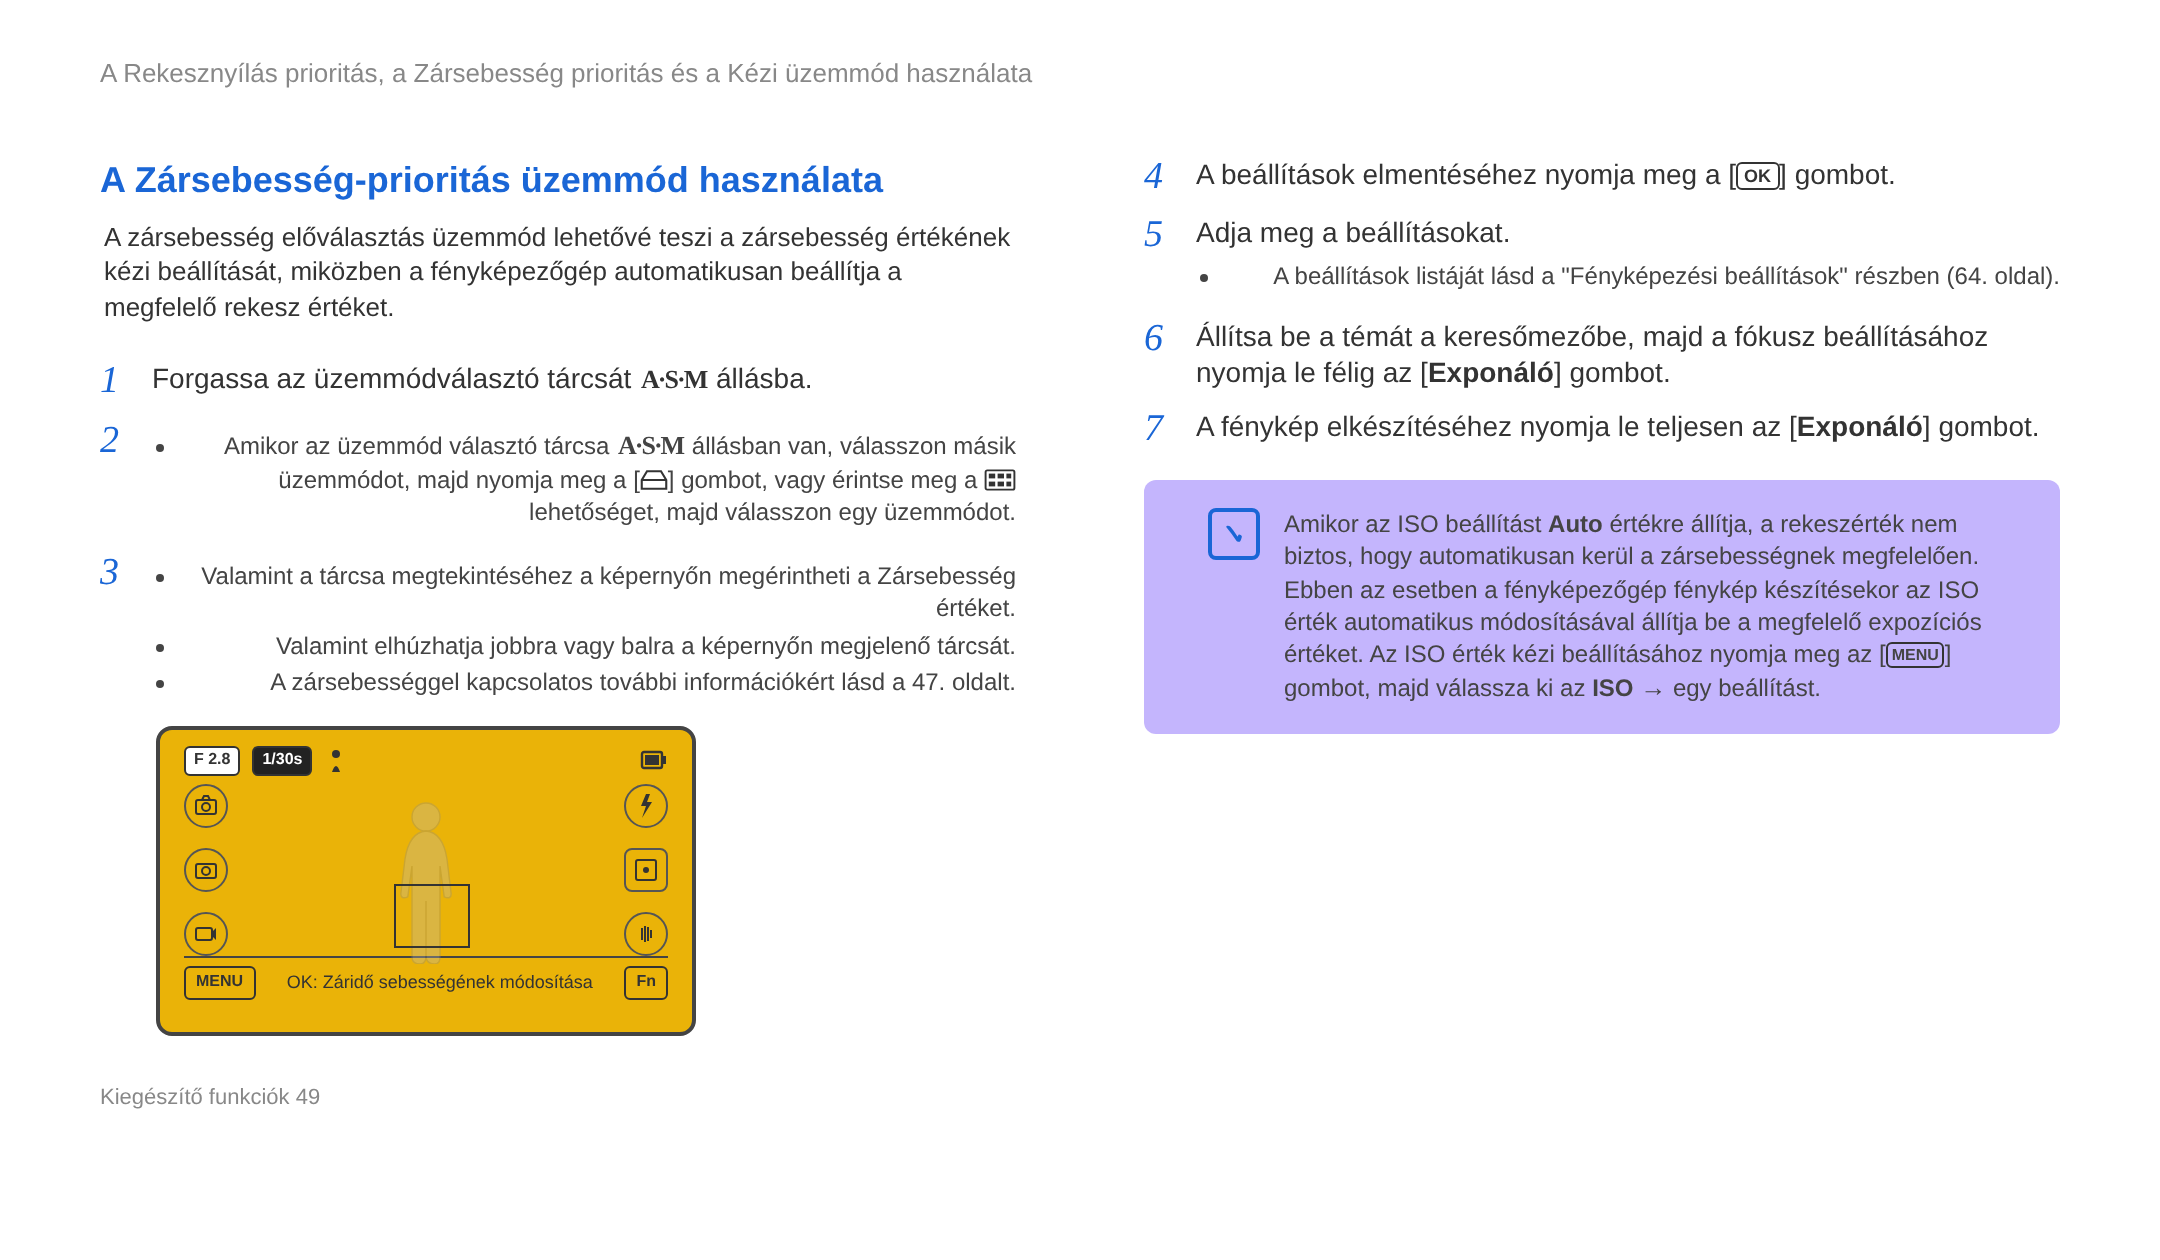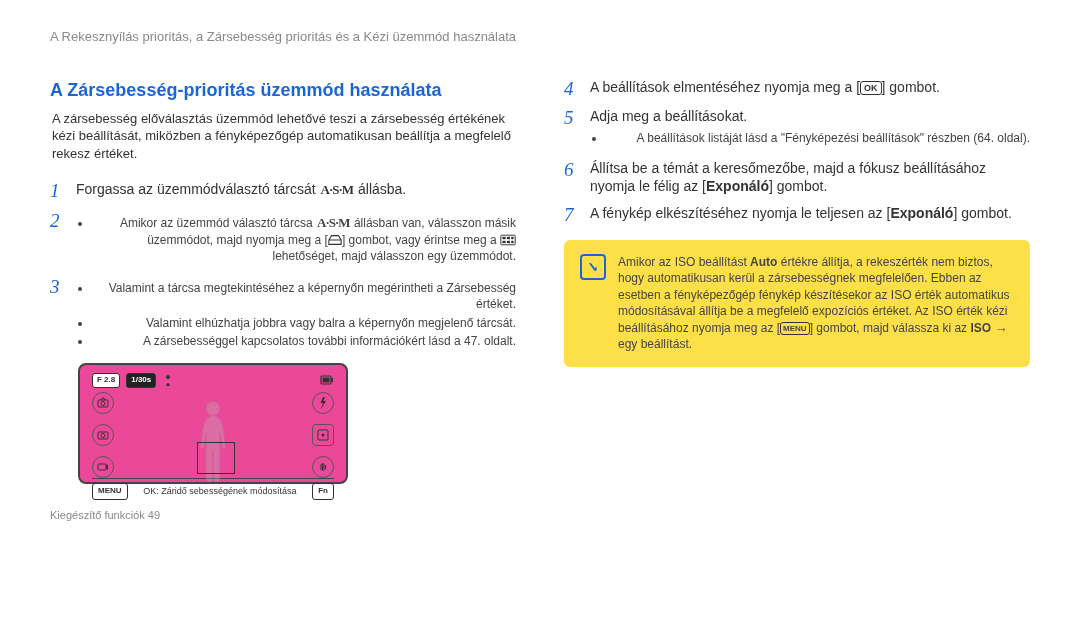--- a/index.html
+++ b/index.html
@@ -17,21 +17,21 @@
     padding: 28px 50px 0 50px;
     box-sizing: border-box;
   }
   .breadcrumb {
     color: #888;
     font-size: 13px;
     margin-bottom: 32px;
   }
   .columns {
     display: flex;
-    gap: 48px;
+    gap: 64px;
   }
   .left, .right {
     flex: 1;
   }
   .heading {
     color: #1a66d6;
     font-size: 18px;
     font-weight: bold;
     margin: 0 0 8px 0;
   }
@@ -68,23 +68,23 @@
     font-size: 12px;
   }
   ul.bullets li {
     margin-bottom: 2px;
     text-align: right;
   }
   .note-box {
     display: flex;
     align-items: flex-start;
     gap: 12px;
-    background: #fde047;
+    background: #c4b5fd;
     border-radius: 6px;
-    padding: 14px 16px;
+    padding: 14px 32px;
     margin-top: 14px;
     font-size: 12px;
     color: #444;
   }
   .note-icon {
     width: 22px;
     height: 22px;
     border: 2px solid #1a66d6;
     border-radius: 4px;
     color: #1a66d6;
@@ -186,23 +186,23 @@
     height: 12px;
     vertical-align: -2px;
   }
   .figure {
     width: 270px;
     margin: 10px 0 0 28px;
     border: 2px solid #444;
     border-radius: 8px;
     padding: 8px 12px 6px 12px;
     position: relative;
-    height: 121px;
+    height: 155px;
     box-sizing: border-box;
-    background: #ec4899;
+    background: #eab308;
   }
   .fig-topbar {
     display: flex;
     align-items: center;
     gap: 6px;
     font-size: 9px;
     font-weight: bold;
   }
   .fig-chip {
     border: 1px solid #333;

